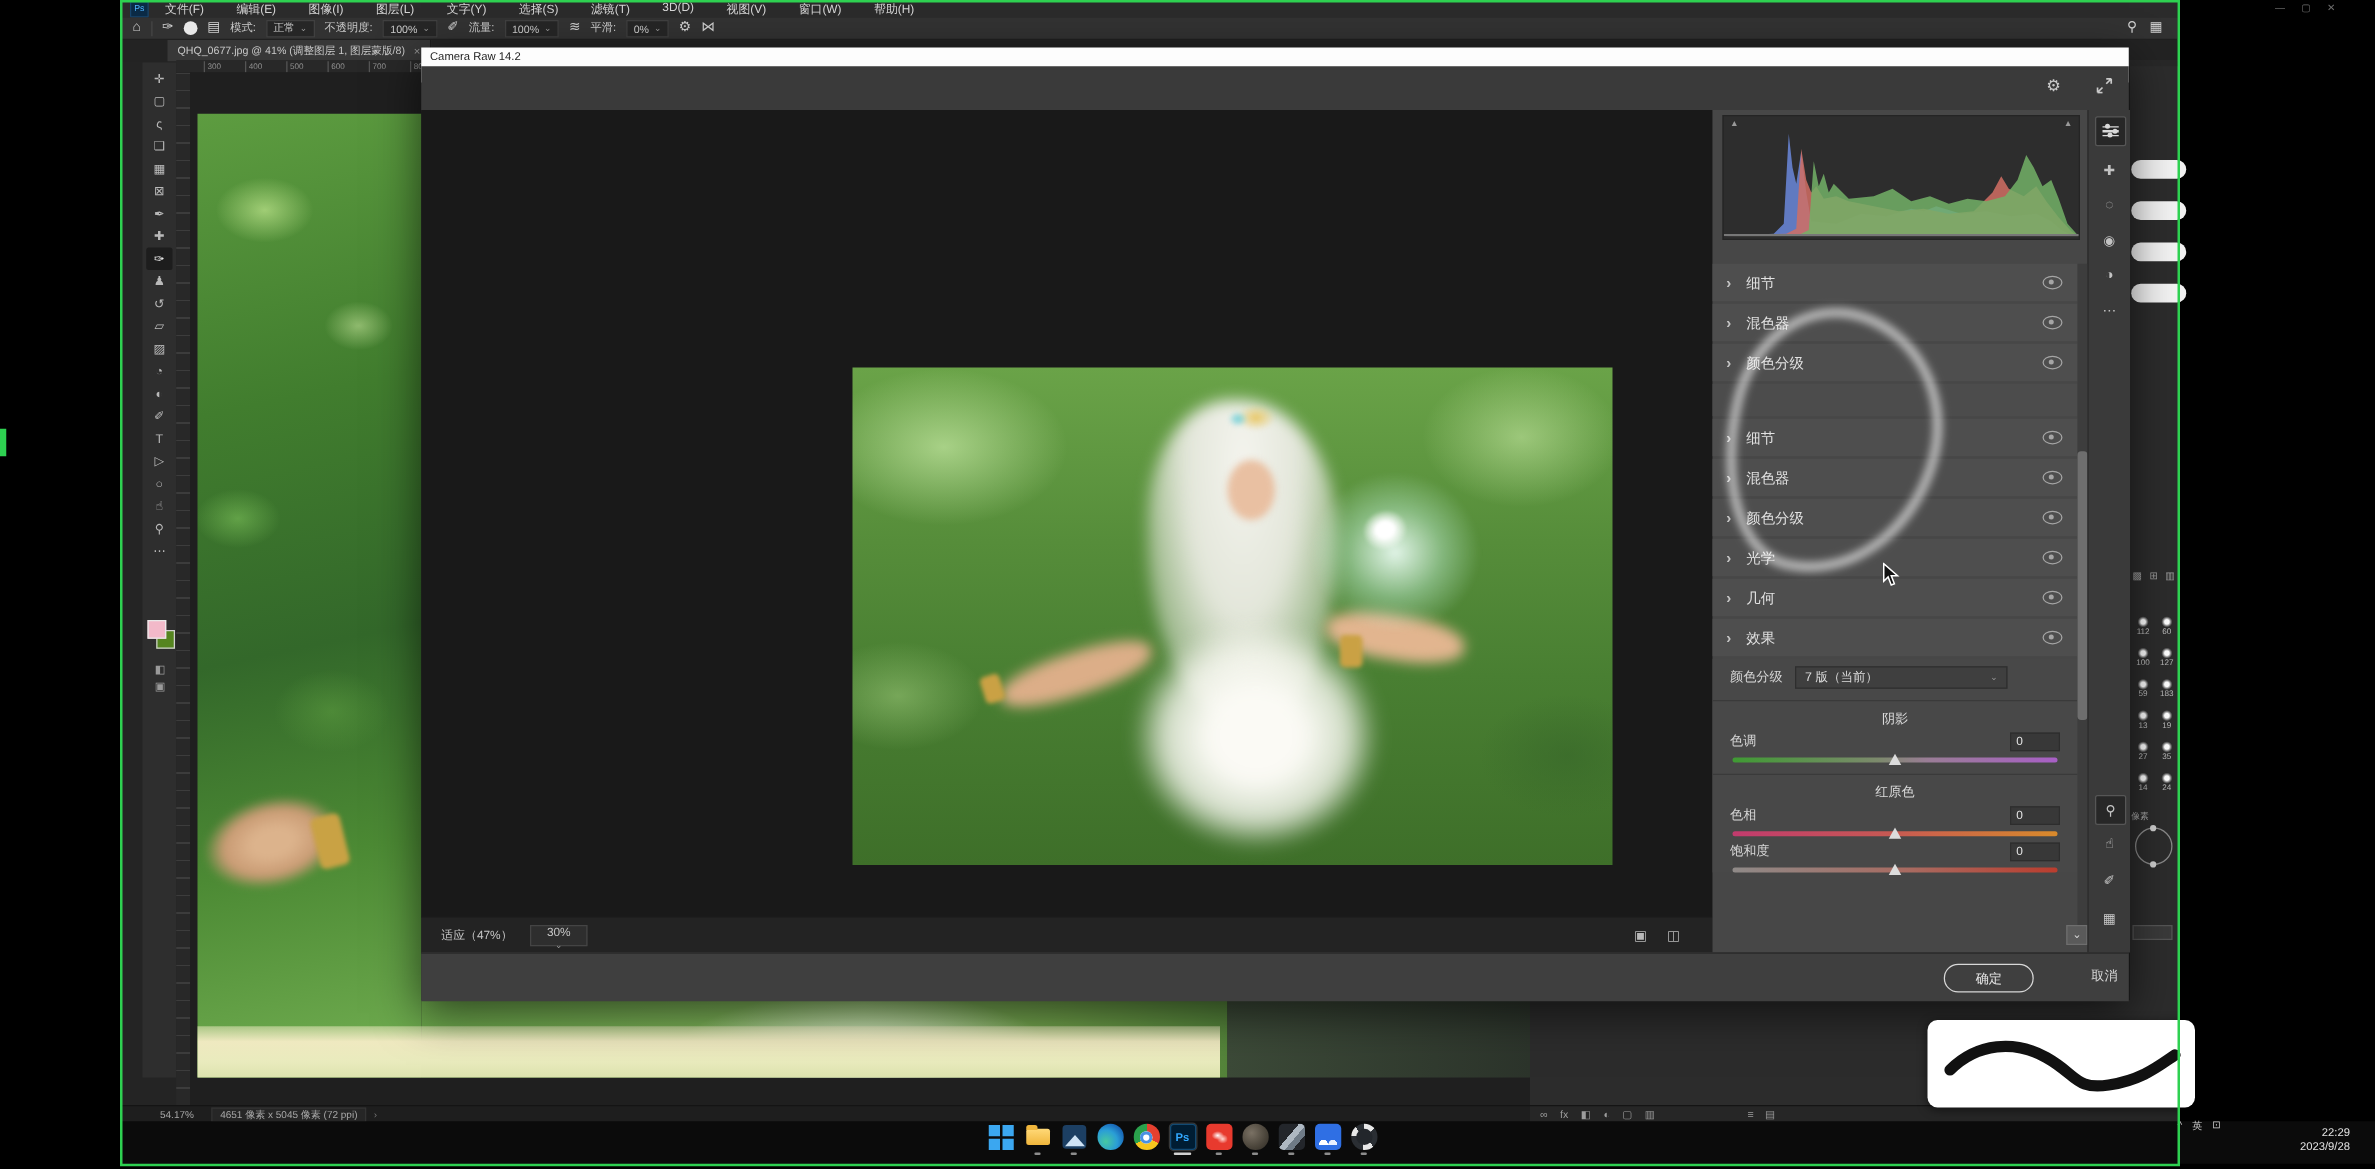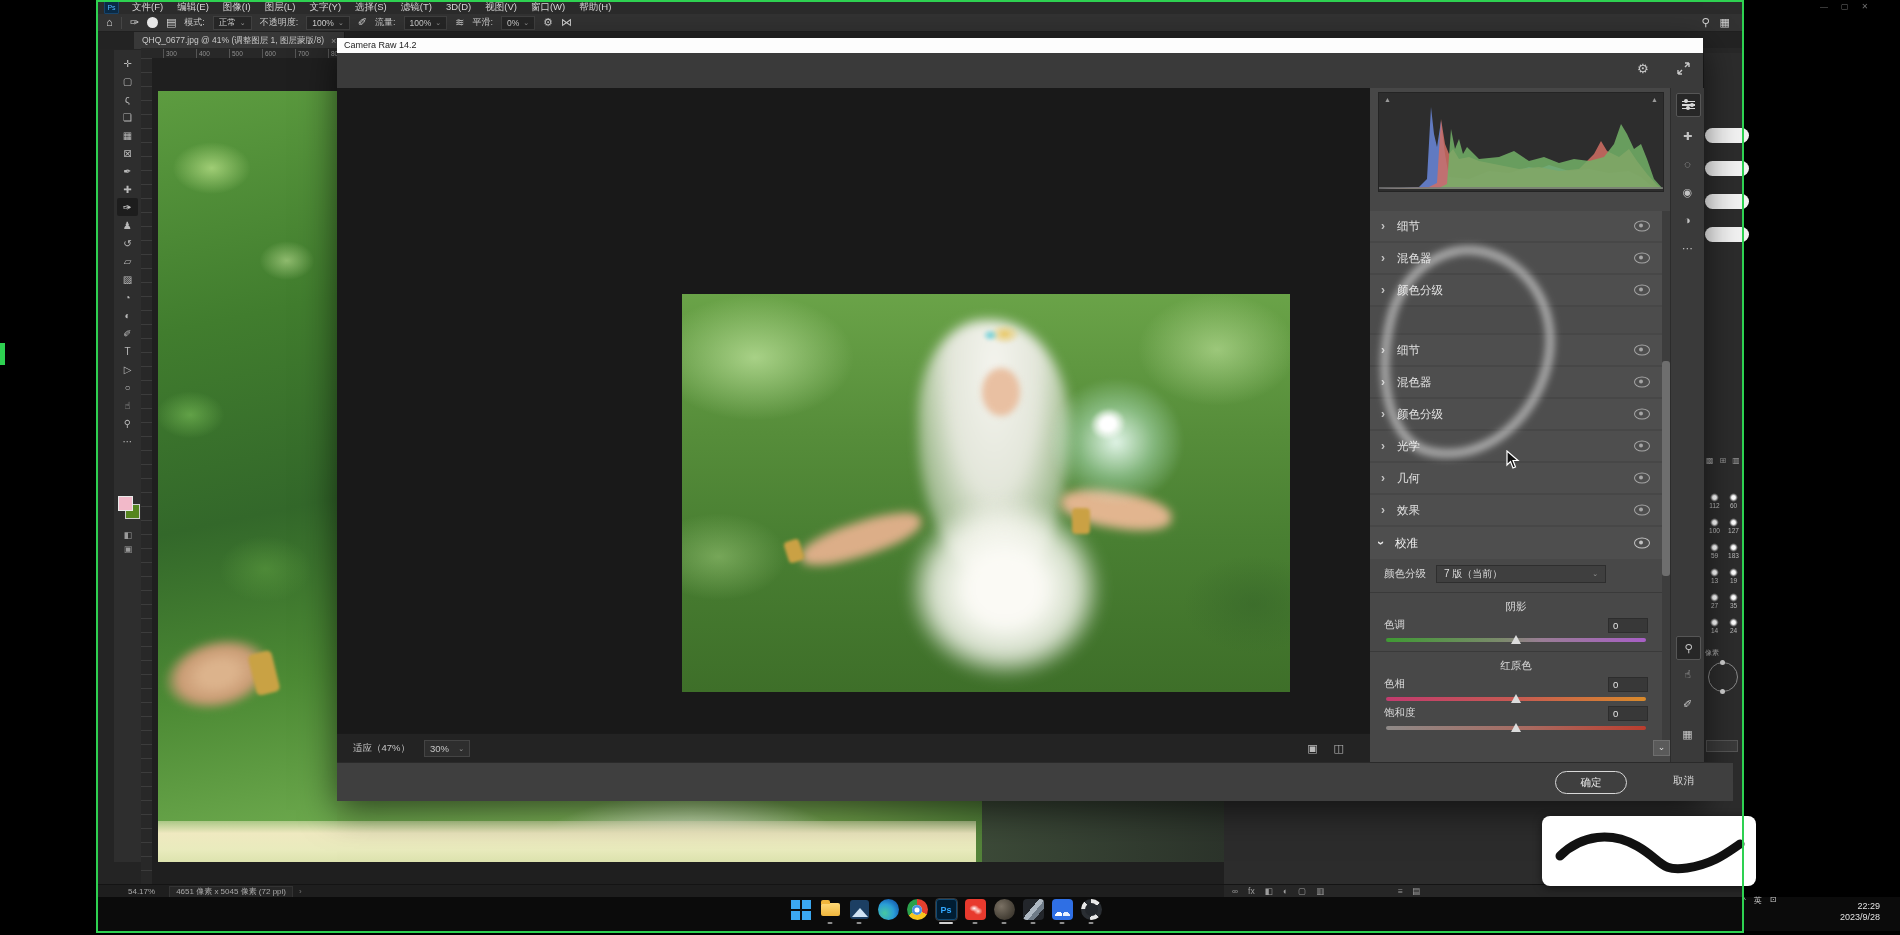--- a/index.html
+++ b/index.html
@@ -102,21 +102,21 @@
     background:radial-gradient(closest-side,#fbfaf5 32%, rgba(250,249,243,.78) 62%, transparent 85%);}
   .p-arm-l{left:116px;top:228px;width:126px;height:34px;background:#dcae88;border-radius:45%;transform:rotate(-18deg);filter:blur(5px);}
   .p-arm-r{left:378px;top:198px;width:112px;height:36px;background:#e2b58f;border-radius:45%;transform:rotate(9deg);filter:blur(5px);}
   .p-bglow{left:366px;top:84px;width:136px;height:128px;background:radial-gradient(closest-side,rgba(240,255,250,.9),rgba(205,250,230,.4) 55%,transparent);filter:blur(2px);}
   .p-bfly{left:408px;top:114px;width:36px;height:32px;background:radial-gradient(closest-side,#ffffff 40%,rgba(255,255,255,.5) 70%,transparent);transform:rotate(-15deg);filter:blur(1px);}
   .p-cuff1{left:390px;top:214px;width:18px;height:26px;background:#caa144;border-radius:4px;filter:blur(1.5px);}
   .p-cuff2{left:104px;top:246px;width:16px;height:22px;background:#caa144;border-radius:4px;transform:rotate(-18deg);filter:blur(1.5px);}
   
   #crw-zoombar{position:absolute;left:0;top:695px;width:1033px;height:29px;background:#232323;border-top:1px solid #1a1a1a;display:flex;align-items:center;font-size:9.5px;color:#c6c6c6;}
   #crw-zoombar .fit{margin-left:16px;}
-  #crw-zoombar .zbox{margin-left:14px;width:46px;height:17px;background:#2e2e2e;border:1px solid #444;display:flex;align-items:center;justify-content:space-between;padding:0 5px;box-sizing:border-box;}
+  #crw-zoombar .zbox{margin-left:14px;width:46px;height:17px;background:#2e2e2e;border:1px solid #444;display:flex;align-items:center;justify-content:space-between;padding:0 5px;box-sizing:border-box;flex-direction:column;}
   #crw-zoombar .zr{margin-left:auto;display:flex;gap:16px;padding-right:26px;color:#b9b9b9;font-size:11px;}
   
   #crw-panel{position:absolute;left:1033px;top:50px;width:300px;height:674px;background:#474747;box-sizing:border-box;}
   #hist{position:absolute;left:8px;top:4px;width:284px;height:98px;background:#2d2d2d;border:1px solid #242424;}
   #hist svg{position:absolute;left:0;top:6px;}
   .clip-tri{position:absolute;top:3px;font-size:7px;color:#999;}
   #sections{position:absolute;left:0;top:123px;width:292px;}
   .sec-row{height:30px;background:#4e4e4e;margin-bottom:2px;display:flex;align-items:center;position:relative;}
   .sec-row .chev{color:#c4c4c4;font-size:12px;margin:0 12px 0 11px;font-weight:bold;}
   .sec-row .lbl{font-size:11.5px;color:#e2e2e2;}
@@ -147,21 +147,21 @@
   #pscroll .pthumb{position:absolute;left:0;top:150px;width:8px;height:215px;background:#6e6e6e;border-radius:3px;}
   #pdown{position:absolute;left:283px;top:652px;width:15px;height:14px;background:#5a5a5a;border:1px solid #6e6e6e;color:#ddd;font-size:9px;text-align:center;line-height:13px;}
   
   #crw-rail{position:absolute;left:1333px;top:50px;width:33px;height:674px;background:#3a3a3a;border-left:1px solid #2c2c2c;}
   .rail-box{position:absolute;left:5px;width:23px;height:22px;background:#272727;border:1px solid #565656;border-radius:2px;display:flex;align-items:center;justify-content:center;}
   .rail-ic{position:absolute;left:0;width:33px;text-align:center;color:#c3c3c3;font-size:11px;}
   .slid i{display:block;width:13px;height:1.5px;background:#d9d9d9;margin:2px 0;position:relative;}
   .slid i::after{content:'';position:absolute;top:-1.5px;width:4px;height:4px;border-radius:50%;background:#d9d9d9;}
   .slid i:nth-child(1)::after{left:2px;}.slid i:nth-child(2)::after{left:8px;}.slid i:nth-child(3)::after{left:4px;}
   
-  #crw-footer{position:absolute;left:0;top:724px;width:1366px;height:38px;background:#3f3f3f;border-top:1px solid #2a2a2a;padding-left:30px;}
+  #crw-footer{position:absolute;left:0;top:724px;width:1366px;height:38px;background:#3f3f3f;border-top:1px solid #2a2a2a;}
   #btn-ok{position:absolute;left:1218px;top:8px;width:70px;height:21px;border:1.5px solid #d8d8d8;border-radius:12px;color:#e8e8e8;font-size:10.5px;display:flex;align-items:center;justify-content:center;background:transparent;}
   #btn-cancel{position:absolute;left:1316px;top:11px;color:#d8d8d8;font-size:10.5px;margin-left:20px;}
   
   #brush-ring{left:1382px;top:248px;width:158px;height:202px;z-index:15;
     border:5px solid rgba(255,255,255,.92);border-radius:46% 54% 58% 42%/42% 46% 54% 58%;
     transform:rotate(14deg);filter:blur(4px);}
   #cursor{left:1506px;top:450px;z-index:16;}
   
   #taskbar{left:96px;top:897px;width:1804px;height:34px;background:#0b0b0b;}
   #tb-icons{left:676px;top:899px;width:540px;display:flex;justify-content:center;gap:8px;z-index:2;}
@@ -197,21 +197,21 @@
 </style>
 </head>
 <body>
 
 <div id="screen">
 
   <div class="abs" id="ps-bg"></div>
 
   <div class="abs" id="menubar">
     <div class="ps-logo">Ps</div>
-    <div style="display:flex;">
+    <div style="display:flex;gap:12px;">
 
     <div class="menu-item">文件(F)</div>
         <div class="menu-item">编辑(E)</div>
         <div class="menu-item">图像(I)</div>
         <div class="menu-item">图层(L)</div>
         <div class="menu-item">文字(Y)</div>
         <div class="menu-item">选择(S)</div>
         <div class="menu-item">滤镜(T)</div>
         <div class="menu-item">3D(D)</div>
         <div class="menu-item">视图(V)</div>
@@ -480,25 +480,20 @@
             </div>
 
             <div class="sec-row">
               <span class="chev">›</span>
               <span class="lbl">效果</span>
               <span class="eye"></span>
             </div>
           </div>
 
         <div id="calib">
-          <div id="calib-head">
-            <span class="chev">›</span>
-            <span class="lbl">校准</span>
-            <span class="eye"></span>
-          </div>
           <div id="calib-body">
             <div class="proc-row">
               <span>颜色分级</span>
               <span class="proc-sel">
                 <span>7 版（当前）</span>
                 <span style="font-size:7px;color:#999;">⌄</span>
               </span>
             </div>
             <div class="c-div"></div>
             <div class="grp-name">阴影</div>

